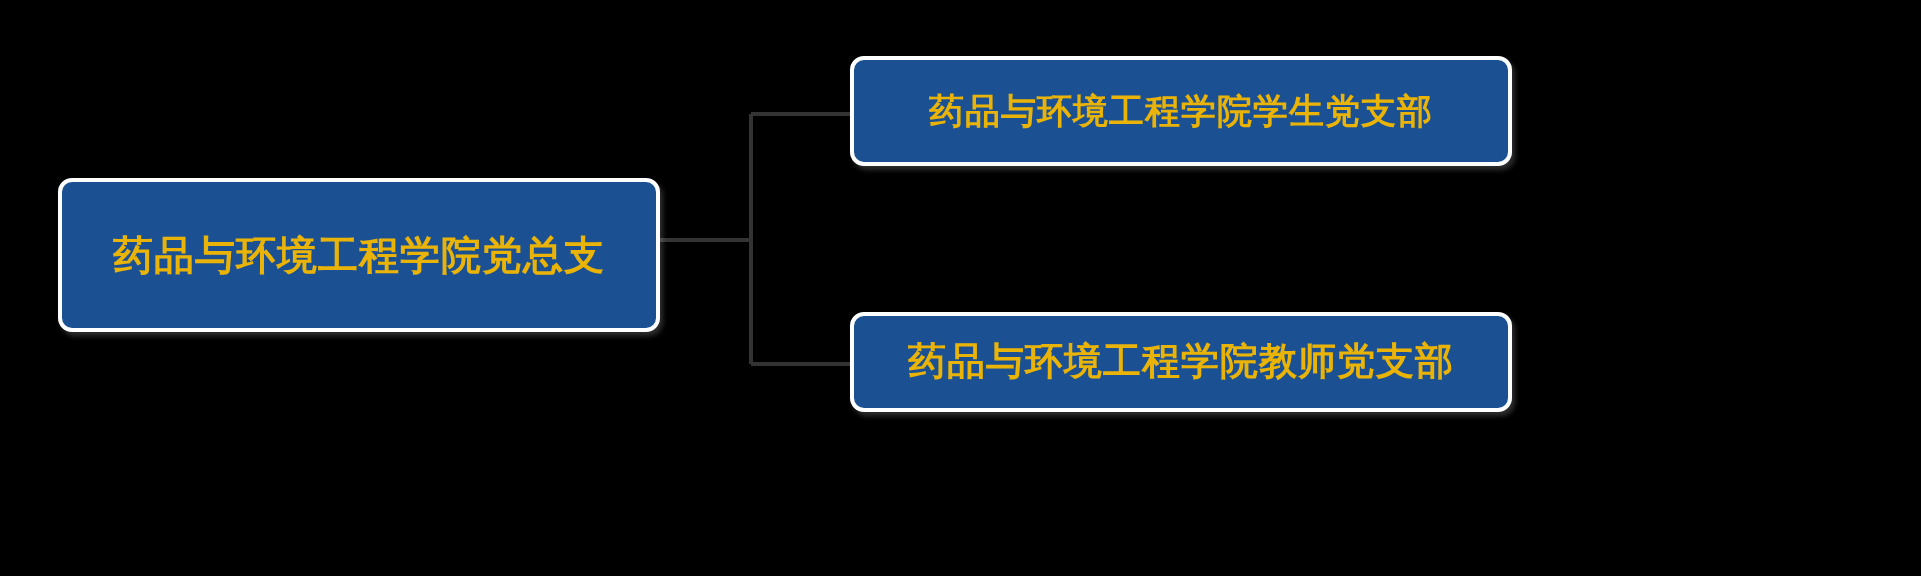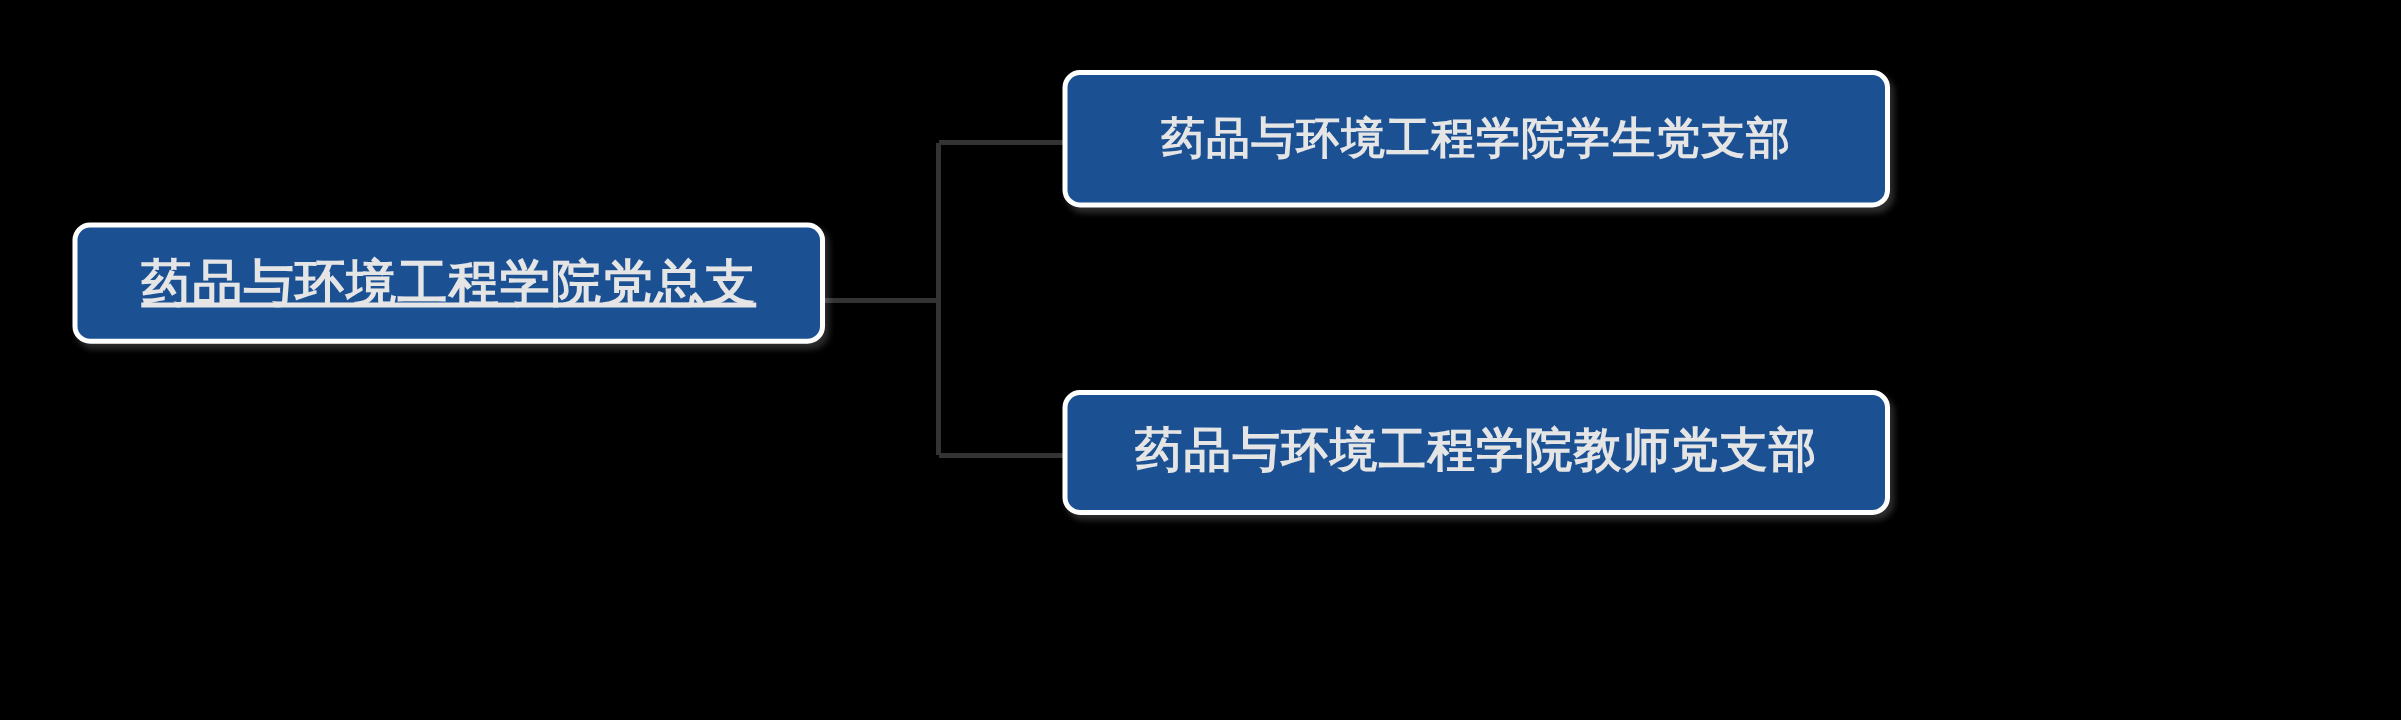--- a/index.html
+++ b/index.html
@@ -31,39 +31,38 @@
     position: absolute;
     z-index: 2;
     box-sizing: border-box;
     display: flex;
     align-items: center;
     justify-content: center;
     text-align: center;
     border-radius: 14px;
     border: 4px solid #ffffff;
     background: #1B5193;
-    color: #e5e5e5;
+    color: #eab308;
     font-weight: bold;
     letter-spacing: 1px;
     box-shadow: 3px 4px 5px rgba(255,255,255,0.18);
     padding: 0 36px;
   }
   .node-label {
     display: block;
     line-height: 1.15;
     white-space: nowrap;
   }
   
   #node-root {
     left: 58px;
     top: 178px;
     width: 602px;
-    height: 97px;
+    height: 154px;
     font-size: 40px;
-    text-decoration: underline;
   }
   
   #node-child-0 {
     left: 850px;
     top: 56px;
     width: 662px;
     height: 110px;
     font-size: 35px;
   }
   #node-child-1 {

